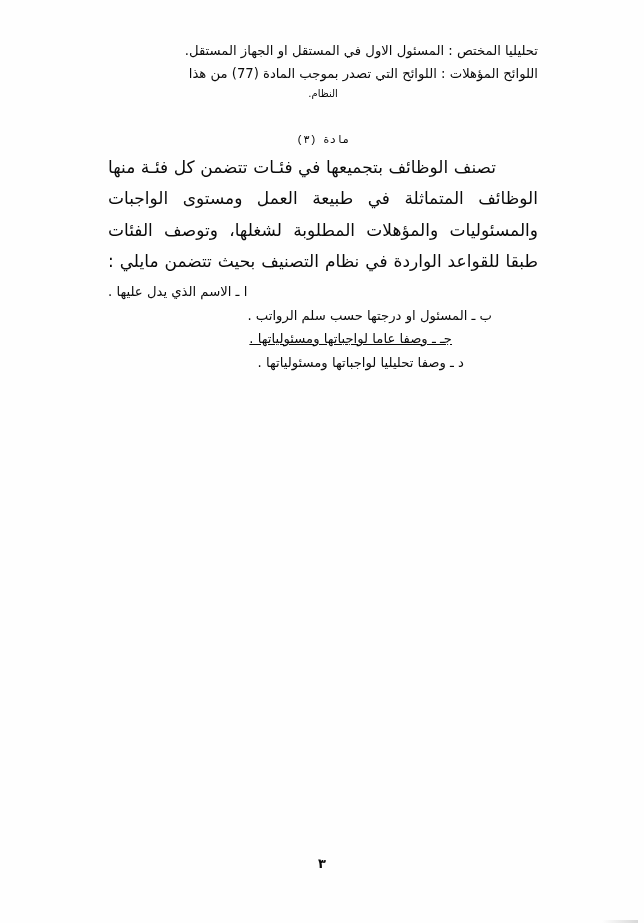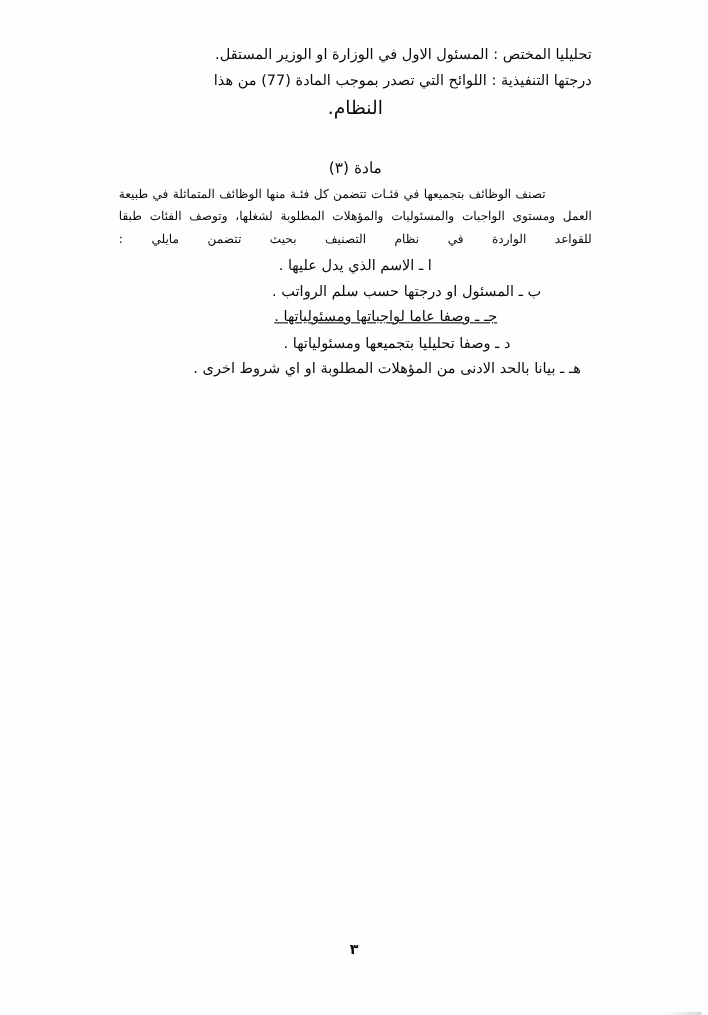--- a/index.html
+++ b/index.html
@@ -43,31 +43,32 @@
   .def-sep {
     display: inline;
   }
   .def-body {
     display: inline;
   }
   .def-tail {
     text-align: center;
     display: block;
     direction: rtl;
-    font-size: 17px;
+    font-size: 10px;
     line-height: 1.72;
   }
   .article-heading {
     text-align: center;
-    font-size: 14px;
+    font-size: 11px;
     margin: 22px 0 6px 0;
     direction: rtl;
+    font-family: Liberation Mono, monospace;
   }
   .article-body {
-    font-size: 11px;
+    font-size: 17px;
     line-height: 1.86;
     text-align: justify;
     text-align-last: justify;
     direction: rtl;
   }
   .article-body .first-indent {
     display: inline-block;
     width: 42px;
   }
   .clause-list {
@@ -75,21 +76,21 @@
     padding: 0;
     list-style: none;
     direction: rtl;
   }
   .clause {
     font-size: 13.2px;
     line-height: 1.78;
     direction: rtl;
     white-space: nowrap;
   }
-  .clause-a { text-align: center; }
+  .clause-a { text-align: left; }
   .clause-b { padding-right: 46px; }
   .clause-c { padding-right: 86px; text-decoration: underline; }
   .clause-d { padding-right: 74px; }
   .clause-e { padding-right: 10px; }
   .page-number {
     position: absolute;
     bottom: 52px;
     left: 0;
     right: 0;
     text-align: center;
@@ -111,42 +112,41 @@
 
 <div class="page">
 
   <div class="content">
 
     <div class="defs-block">
 
       <div class="def-line">
         <span class="def-term">تحليليا المختص</span>
         <span class="def-sep">:</span>
-        <span class="def-body">المسئول الاول في الوزارة او الوزير المستقل.</span>
+        <span class="def-body">المسئول الاول في المستقل او الجهاز المستقل.</span>
       </div>
 
       <div class="def-line">
-        <span class="def-term">درجتها التنفيذية</span>
+        <span class="def-term">اللوائح المؤهلات</span>
         <span class="def-sep">:</span>
         <span class="def-body">اللوائح التي تصدر بموجب المادة (77) من هذا</span>
       </div>
       <span class="def-tail">النظام.</span>
 
     </div>
 
     <div class="article-heading">مادة (٣)</div>
 
     <div class="article-body"><span class="first-indent"></span><span>تصنف الوظائف بتجميعها في فئـات تتضمن كل فئـة منها الوظائف المتماثلة في طبيعة العمل ومستوى الواجبات والمسئوليات والمؤهلات المطلوبة لشغلها، وتوصف الفئات طبقا للقواعد الواردة في نظام التصنيف بحيث تتضمن مايلي :</span></div>
 
     <ul class="clause-list">
       <li class="clause clause-a">ا ـ الاسم الذي يدل عليها .</li>
       <li class="clause clause-b">ب ـ المسئول او درجتها حسب سلم الرواتب .</li>
       <li class="clause clause-c">جـ ـ وصفا عاما لواجباتها ومسئولياتها .</li>
-      <li class="clause clause-d">د ـ وصفا تحليليا بتجميعها ومسئولياتها .</li>
-      <li class="clause clause-e">هـ ـ بيانا بالحد الادنى من المؤهلات المطلوبة او اي شروط اخرى .</li>
+      <li class="clause clause-d">د ـ وصفا تحليليا لواجباتها ومسئولياتها .</li>
     </ul>
 
   </div>
 
   <div class="page-number">٣</div>
   <div class="edge-mark"></div>
 
 </div>
 
 </body></html>

